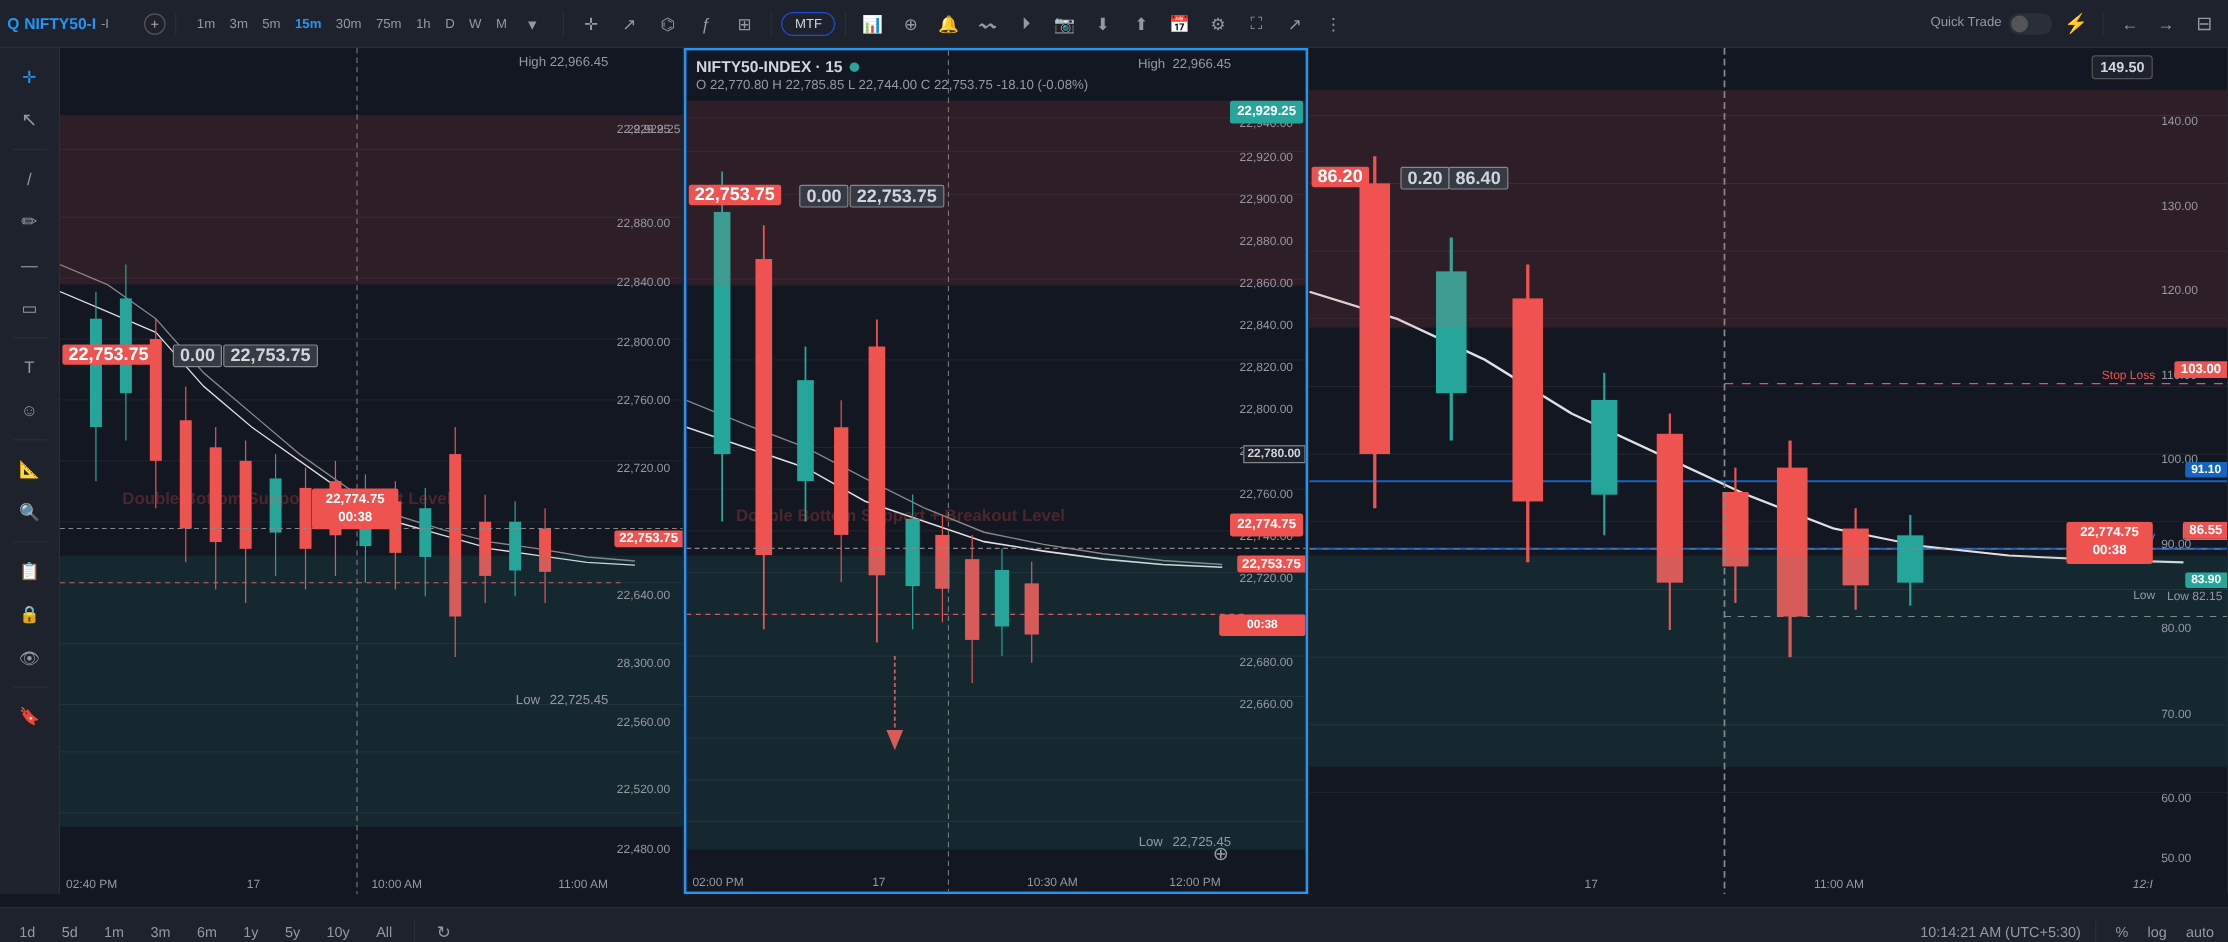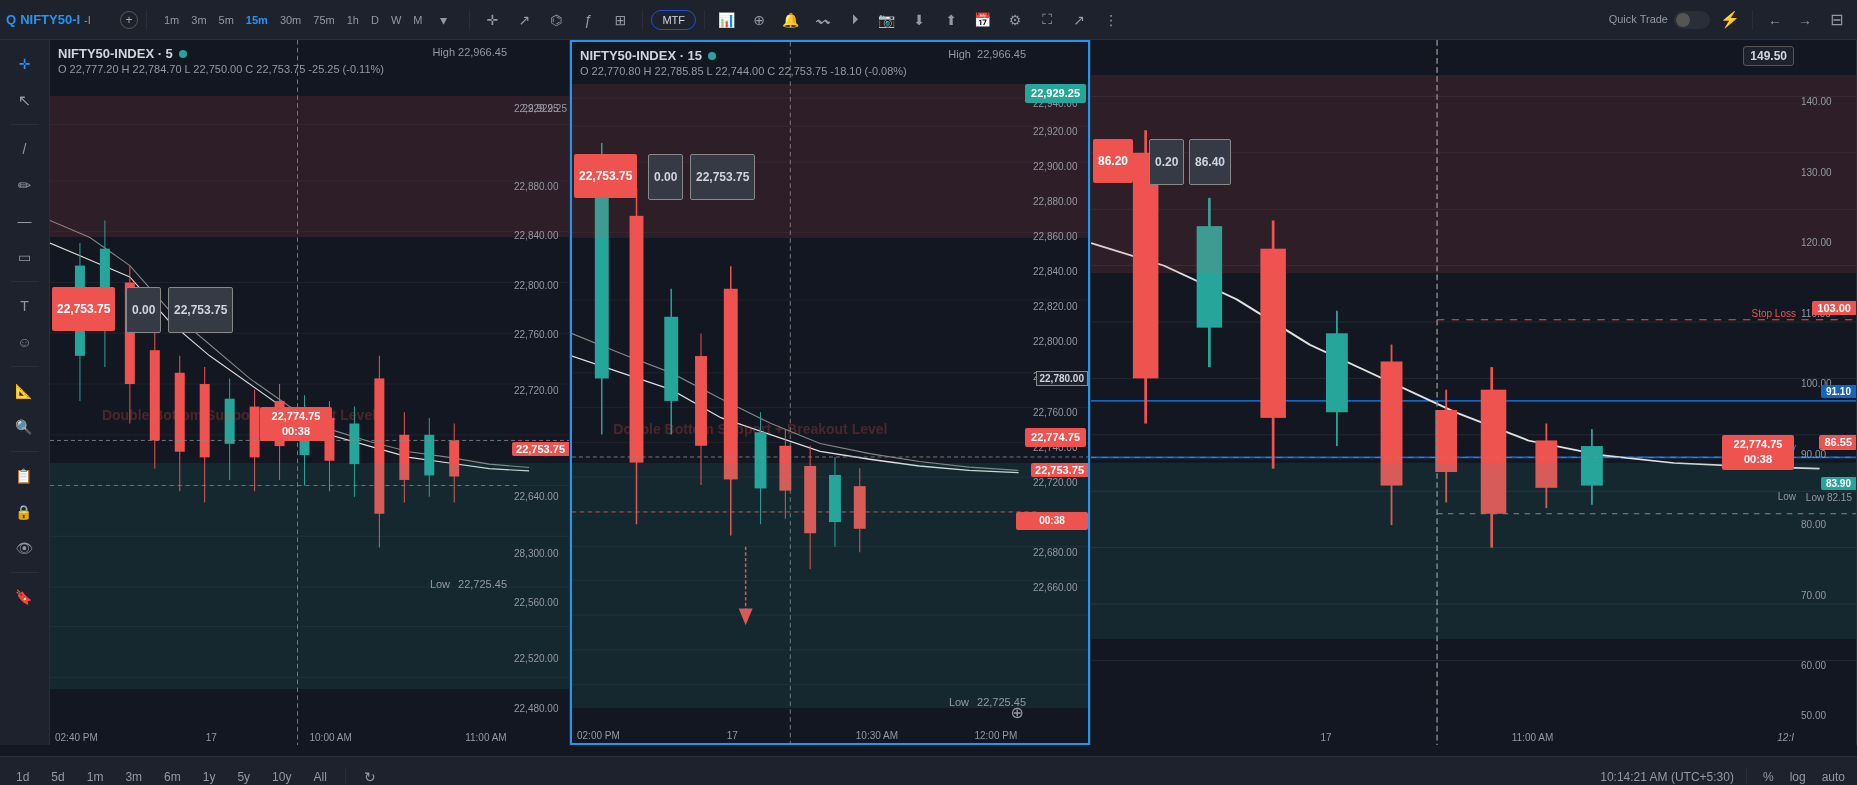--- a/index.html
+++ b/index.html
@@ -214,28 +214,28 @@
       top: 0; left: 0;
       width: 100%; height: 100%;
     }
 
     
     .price-input-box {
       position: absolute;
       left: 2px;
       background: #ef5350;
       color: white;
-      padding: 15px 5px;
-      font-size: 12px;
+      padding: 0 5px;
+      font-size: 15px;
       font-weight: bold;
       border-radius: 2px;
       z-index: 6;
       text-align: center;
     }
-    .price-input-box.white-box { background: #363a45; border: 1px solid #888; color: #d1d4dc; }
+    .price-input-box.white-box { background: #363a45; border: 1px solid #888; color: #d1d4dc; margin-left: 18px; }
 
     
     .chart-annotation {
       position: absolute;
       font-size: 13px;
       color: rgba(239, 83, 80, 0.4);
       font-weight: bold;
       z-index: 3;
       pointer-events: none;
     }
@@ -419,29 +419,20 @@
     <div class="sidebar-icon">🔒</div>
     <div class="sidebar-icon">👁</div>
     <div class="sidebar-sep"></div>
     <div class="sidebar-icon" style="color:#2196F3;">🔖</div>
   </div>
 
   <div class="charts-area">
 
     <div class="chart-panel" style="flex:1; max-width:520px; border-right: 1px solid #2a2e39;">
 
-      <div class="chart-header">
-        <div class="chart-title-row">
-          <span class="chart-title">NIFTY50-INDEX · 5</span>
-          <div class="chart-dot" style="background:#26a69a;"></div>
-        </div>
-        <div class="chart-ohlc">
-          <span>O 22,777.20  H 22,784.70  L 22,750.00  C 22,753.75  -25.25  (-0.11%)</span>
-        </div>
-      </div>
 
       <div style="position:absolute; top:6px; right:62px; font-size:11px; color:#9598a1; z-index:5;">
         <span>High</span>&nbsp;<span>22,966.45</span>
       </div>
 
       <div class="zone-overlay zone-red" style="top:8%; height:20%;"></div>
       <div class="zone-overlay zone-green" style="top:60%; height:32%;"></div>
 
       <div class="watermark chart-annotation" style="top:52%; left:10%;">Double Bottom Support + Breakout Level</div>
 

